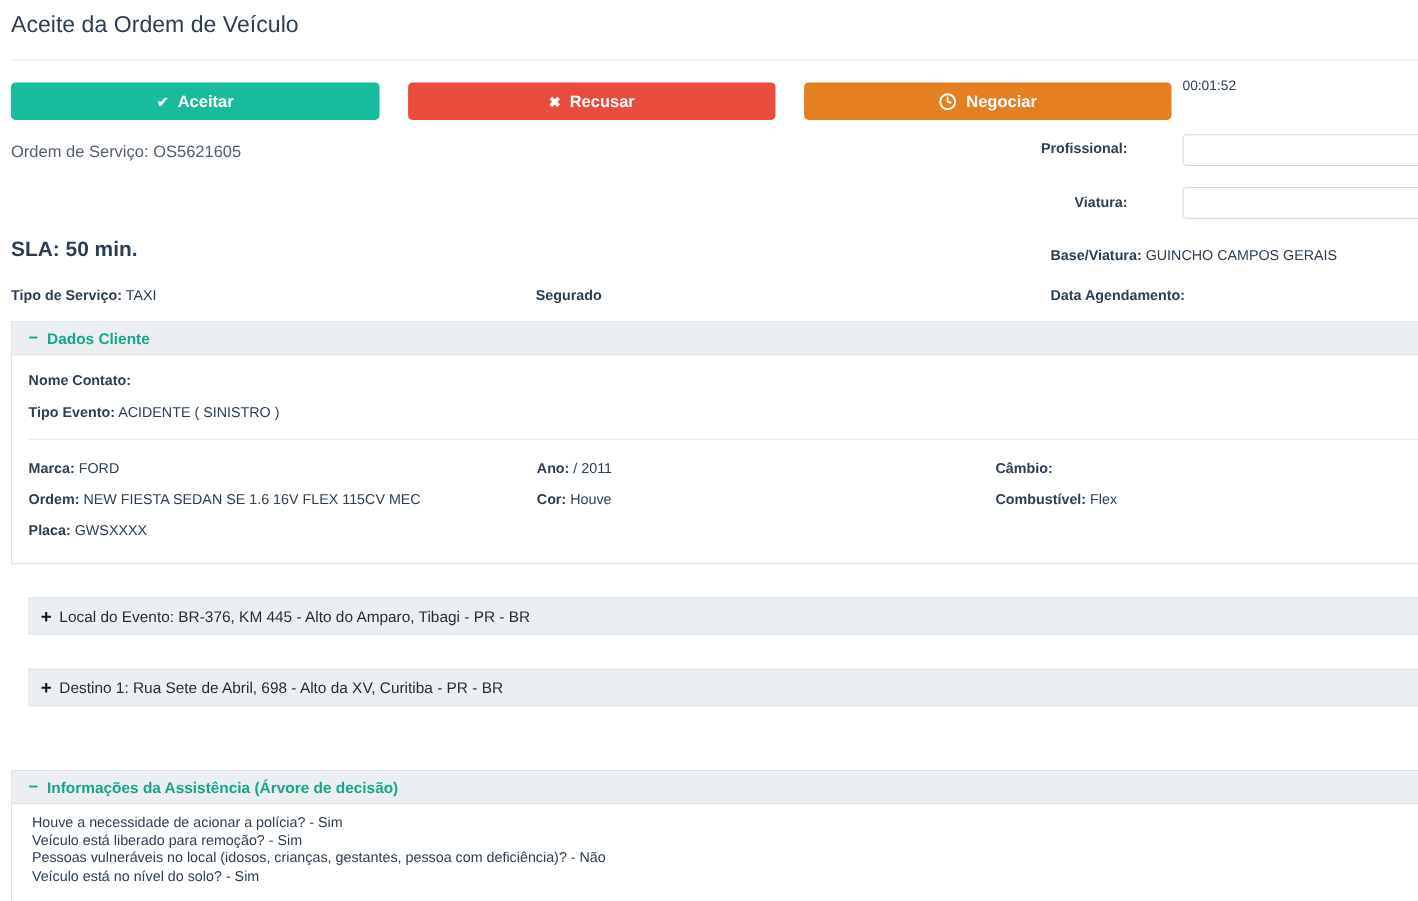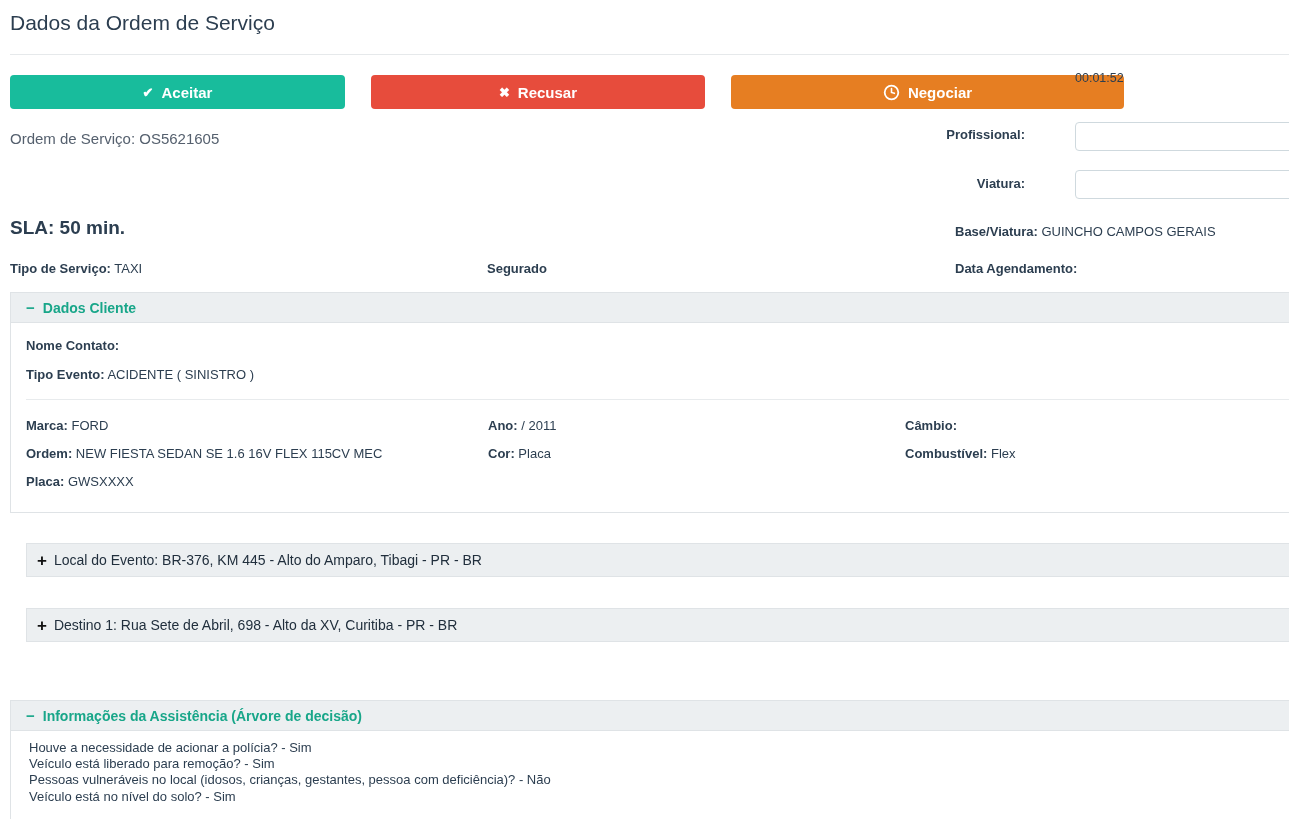--- a/index.html
+++ b/index.html
@@ -7,21 +7,21 @@
   .canvas { position:relative; width:1289px; height:819px; background:#fff; overflow:hidden; }
 
   .page-title { position:absolute; left:10px; top:11px; font-size:21px; font-weight:400; color:#2c3e50; }
   .title-rule { position:absolute; left:10px; right:0; top:54px; border-top:1px solid #e6e9eb; }
 
   .btn { position:absolute; top:75px; height:34px; border:none; border-radius:4px;
          color:#fff; font-weight:bold; font-size:15px; font-family:inherit;
          display:flex; align-items:center; justify-content:center; gap:8px; cursor:pointer; }
   .btn-accept   { left:10px;  width:335px; background:#18bc9c; }
   .btn-refuse   { left:371px; width:334px; background:#e74c3c; }
-  .btn-negotiate{ left:731px; width:393px; background:#e67e22; }
+  .btn-negotiate{ left:731px; width:334px; background:#e67e22; }
   .btn .glyph { font-size:13px; line-height:1; }
   .clock-svg { display:block; }
 
   .timer { position:absolute; left:1075px; top:71px; font-size:12.5px; color:#2c3e50; }
 
   .order-line { position:absolute; left:10px; top:130px; font-size:15px; color:#55606e; }
 
   .form-label { position:absolute; left:860px; width:165px; text-align:right;
                 font-size:13px; font-weight:bold; color:#2c3e50; }
   .form-label.prof { top:127px; } .form-label.viat { top:176px; }
@@ -61,21 +61,21 @@
   .plus-glyph { font-weight:900; font-size:17px; color:#111; line-height:1; }
 
   .assist-body { position:absolute; left:18px; top:39px; right:10px;
                  font-size:13px; color:#2c3e50; line-height:16.2px; }
 </style>
 </head>
 <body>
 
 <div class="canvas">
 
-  <div class="page-title">Dados da Ordem de Serviço</div>
+  <div class="page-title">Aceite da Ordem de Veículo</div>
   <div class="title-rule"></div>
 
   <button class="btn btn-accept">
     <span class="glyph">✔</span>
     <span>Aceitar</span>
   </button>
 
   <button class="btn btn-refuse">
     <span class="glyph">✖</span>
     <span>Recusar</span>
@@ -157,21 +157,21 @@
       </span>
     </div>
 
     <div class="prow" style="top:153px;">
       <span class="kv c1">
         <b>Ordem:</b>
         <span>NEW FIESTA SEDAN SE 1.6 16V FLEX 115CV MEC</span>
       </span>
       <span class="kv c2">
         <b>Cor:</b>
-        <span>Placa</span>
+        <span>Houve</span>
       </span>
       <span class="kv c3">
         <b>Combustível:</b>
         <span>Flex</span>
       </span>
     </div>
 
     <div class="prow" style="top:181px;">
       <span class="kv c1">
         <b>Placa:</b>

